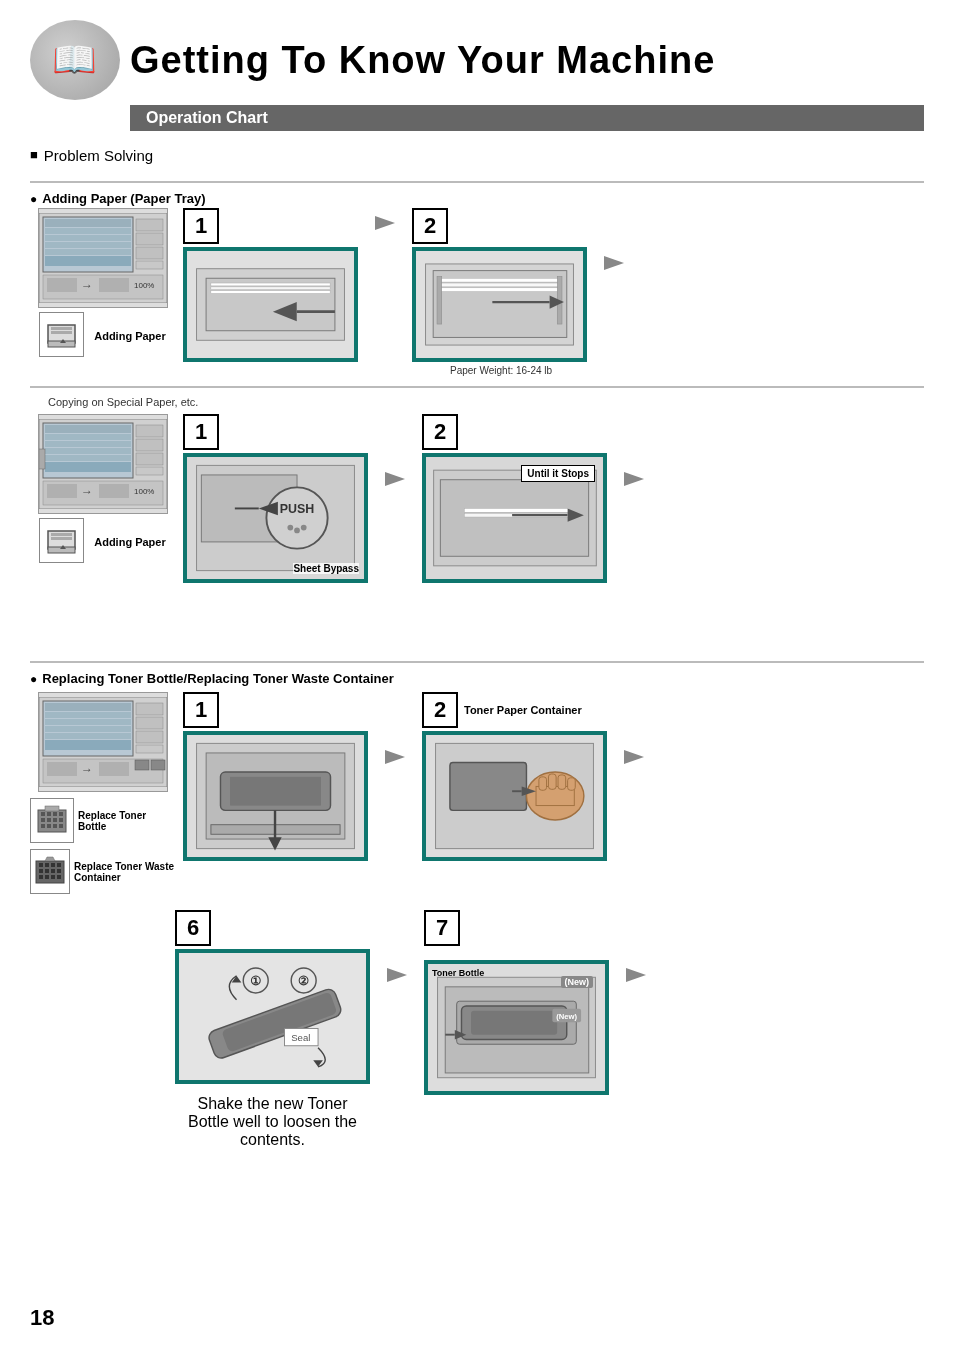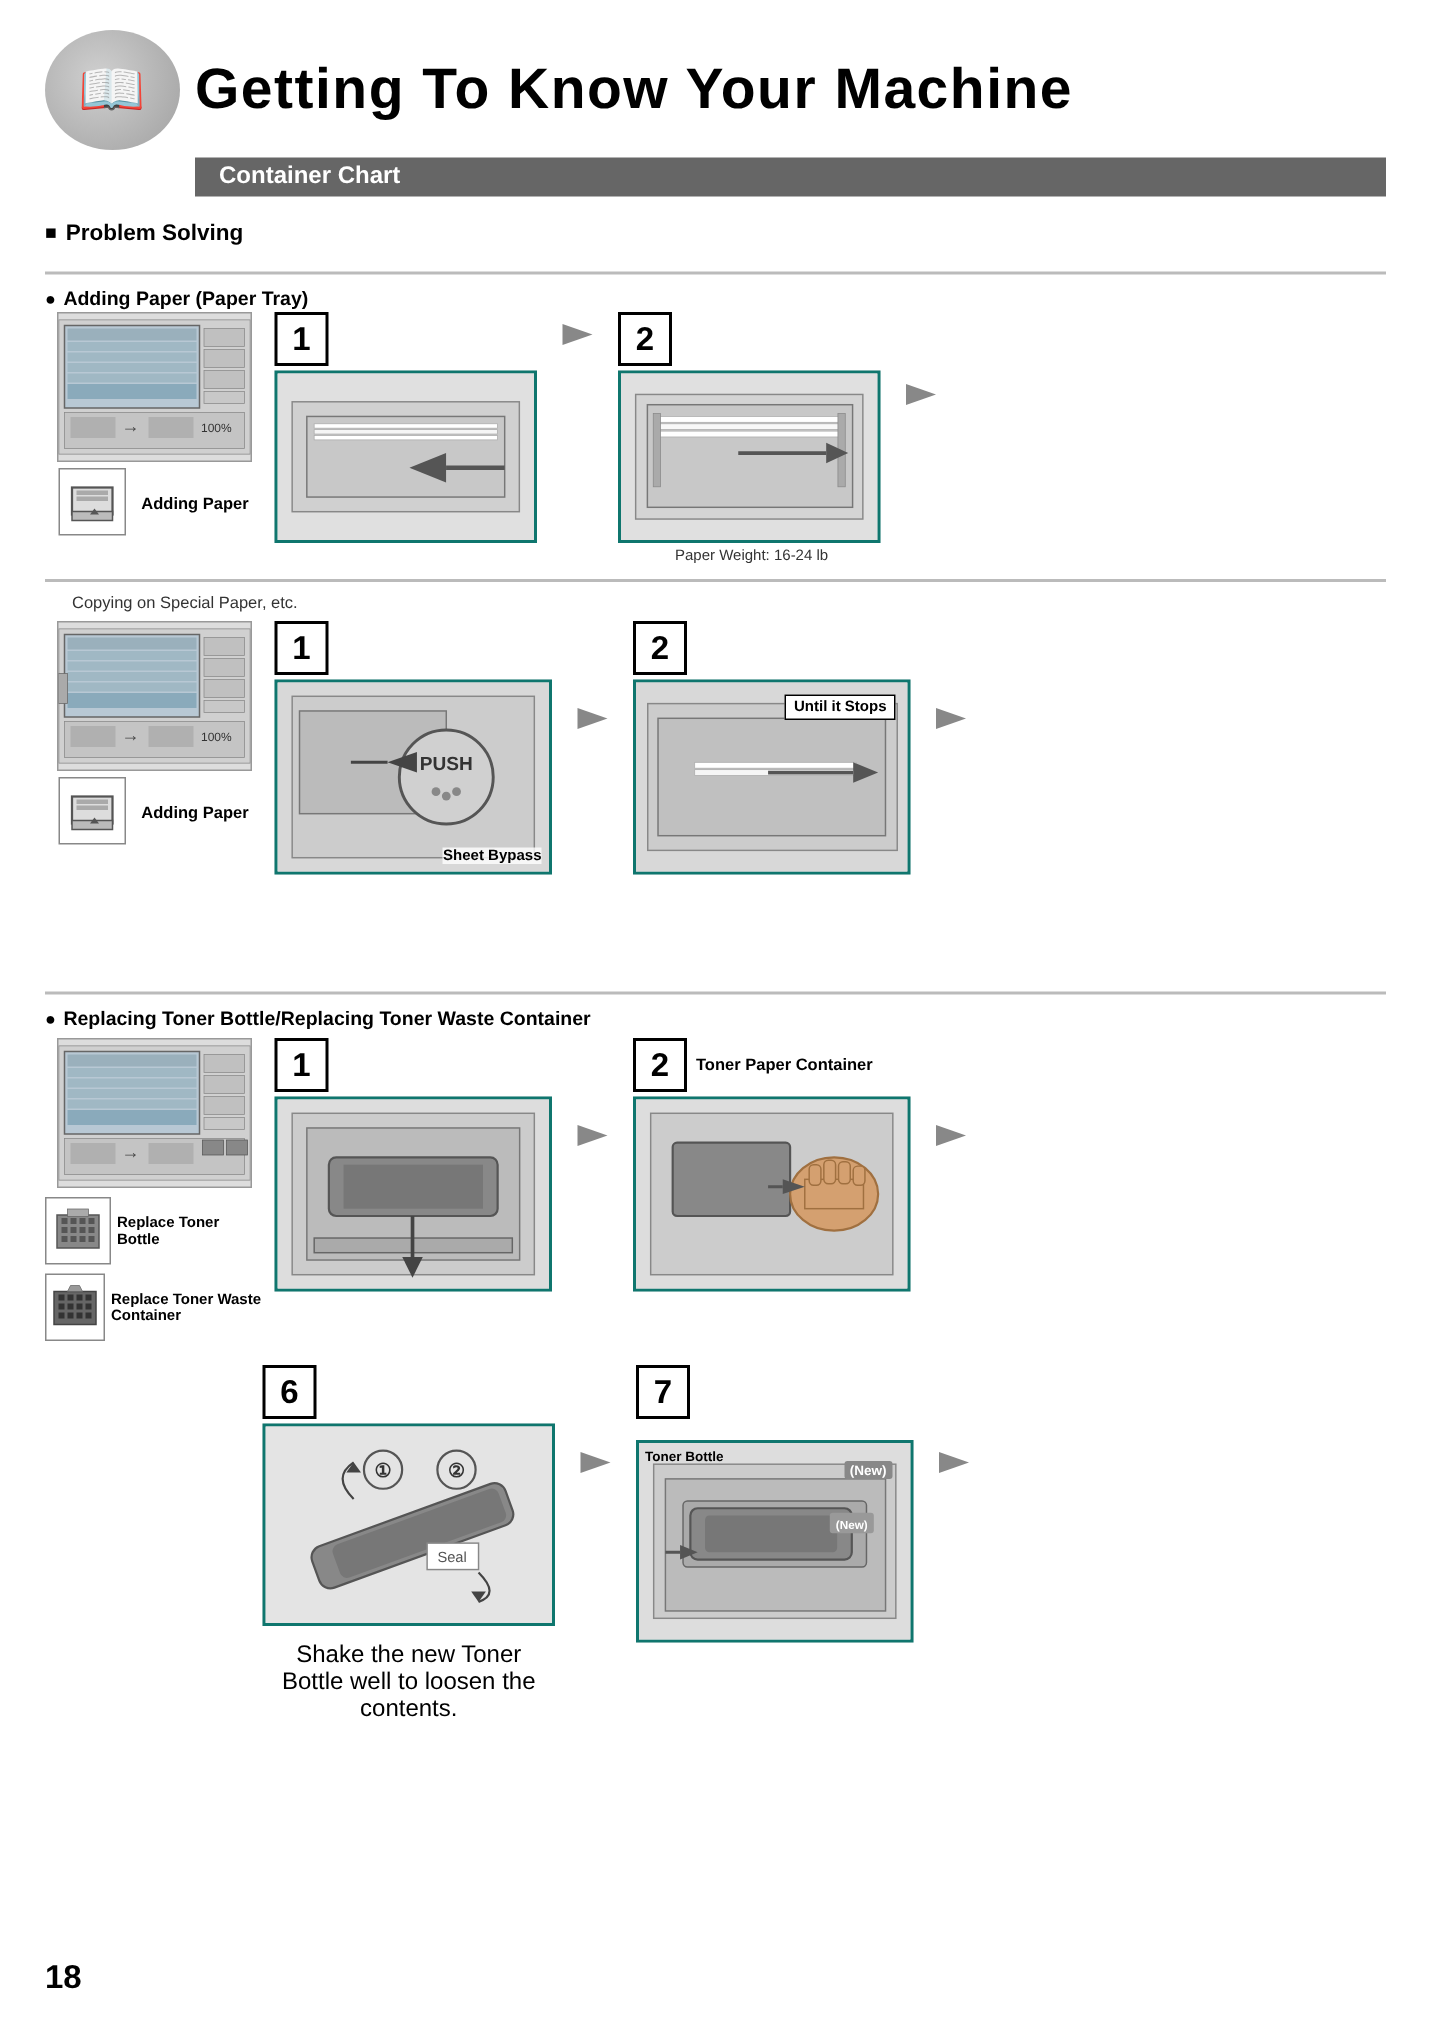--- a/index.html
+++ b/index.html
@@ -53,21 +53,21 @@
       font-size: 16px;
       font-weight: bold;
       padding: 4px 16px;
       margin-bottom: 16px;
       margin-left: 100px;
     }
 
     
     .section-title {
       font-size: 15px;
-      font-weight: bold;
+      font-weight: normal;
       color: #000;
       margin-bottom: 17px;
       display: flex;
       align-items: flex-start;
       gap: 6px;
     }
     .section-title::before {
       content: '■';
       font-size: 13px;
     }
@@ -107,21 +107,21 @@
       align-items: center;
       justify-content: center;
       font-size: 22px;
       font-weight: bold;
       flex-shrink: 0;
       background: #fff;
     }
 
     
     .img-box {
-      border: 2px solid #0f766e;
+      border: 4px solid #0f766e;
       background: #e8e8e8;
       display: flex;
       align-items: center;
       justify-content: center;
       position: relative;
       overflow: hidden;
       flex-shrink: 0;
     }
 
     
@@ -297,21 +297,21 @@
 <div class="page-container">
 
   <div class="header-area">
     <div class="book-icon-wrap">
       <span class="book-icon-inner">📖</span>
     </div>
     <div>
       <div class="main-title">Getting To Know Your Machine</div>
     </div>
   </div>
-  <div class="subtitle-bar">Container Chart</div>
+  <div class="subtitle-bar">Operation Chart</div>
 
   <div class="section-title">
     <span>Problem Solving</span>
   </div>
 
   <hr class="divider">
 
   <div class="subsection-title">
     <span>Adding Paper (Paper Tray)</span>
   </div>

